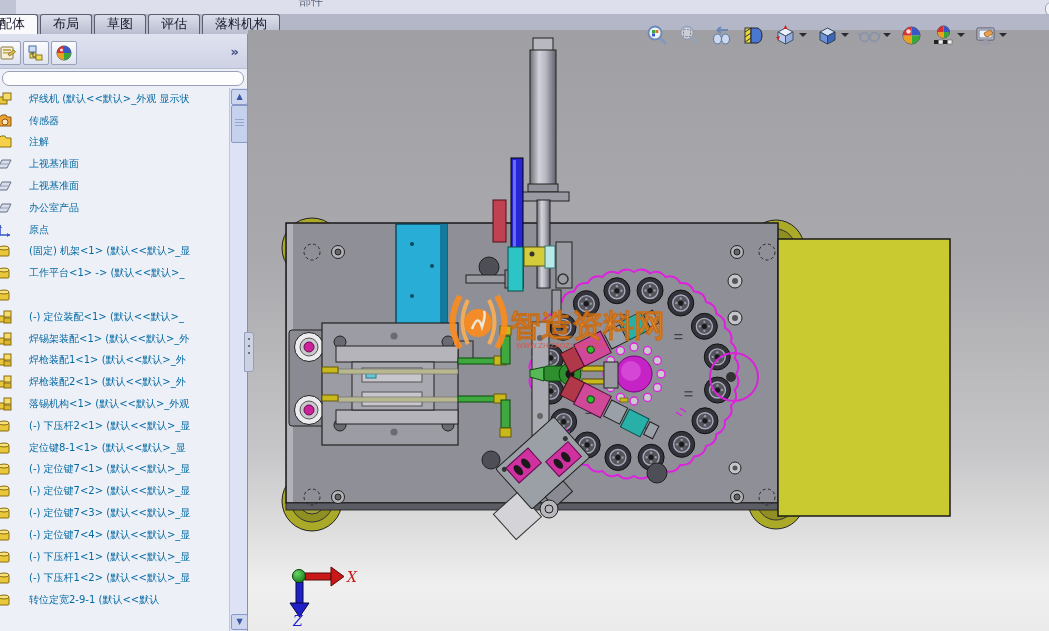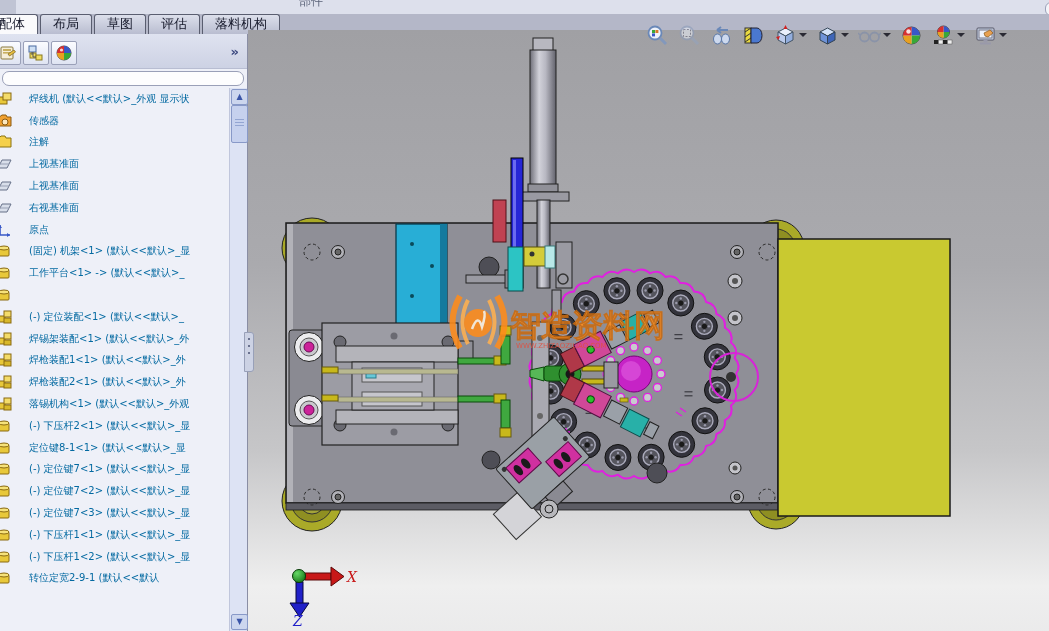--- a/index.html
+++ b/index.html
@@ -143,21 +143,21 @@
         </span>
         <span class="tlabel">上视基准面</span>
       </div>
       <div class="trow">
         <span class="ticon">
           <svg width="17" height="16">
             <polygon points="2,12 6,4 15,4 11,12" fill="#d8deea" stroke="#667088"></polygon>
             <line x1="4" y1="8" x2="13" y2="8" stroke="#98a0b4"></line>
           </svg>
         </span>
-        <span class="tlabel">右视基准面</span>
+        <span class="tlabel">办公室产品</span>
       </div>
       <div class="trow">
         <span class="ticon">
           <svg width="17" height="16">
             <path d="M4 13 L4 3 M4 13 L14 13" stroke="#3858c8" stroke-width="1.6"></path>
             <path d="M4 3 l-2 3 h4 Z M14 13 l-3-2 v4 Z" fill="#3858c8"></path>
           </svg>
         </span>
         <span class="tlabel">原点</span>
       </div>
@@ -274,20 +274,29 @@
         <span class="tlabel">(-) 定位键7&lt;2&gt; (默认&lt;&lt;默认&gt;_显</span>
       </div>
       <div class="trow">
         <span class="ticon">
           <svg width="17" height="16">
             <rect x="3" y="5" width="10" height="8" rx="1" fill="#e8c83a" stroke="#8a6a10"></rect>
             <ellipse cx="8" cy="5" rx="5" ry="2" fill="#f6e27a" stroke="#8a6a10"></ellipse>
           </svg>
         </span>
         <span class="tlabel">(-) 定位键7&lt;3&gt; (默认&lt;&lt;默认&gt;_显</span>
+      </div>
+      <div class="trow">
+        <span class="ticon">
+          <svg width="17" height="16">
+            <rect x="3" y="5" width="10" height="8" rx="1" fill="#e8c83a" stroke="#8a6a10"></rect>
+            <ellipse cx="8" cy="5" rx="5" ry="2" fill="#f6e27a" stroke="#8a6a10"></ellipse>
+          </svg>
+        </span>
+        <span class="tlabel">(-) 定位键7&lt;4&gt; (默认&lt;&lt;默认&gt;_显</span>
       </div>
       <div class="trow">
         <span class="ticon">
           <svg width="17" height="16">
             <rect x="3" y="5" width="10" height="8" rx="1" fill="#e8c83a" stroke="#8a6a10"></rect>
             <ellipse cx="8" cy="5" rx="5" ry="2" fill="#f6e27a" stroke="#8a6a10"></ellipse>
           </svg>
         </span>
         <span class="tlabel">(-) 下压杆1&lt;1&gt; (默认&lt;&lt;默认&gt;_显</span>
       </div>

